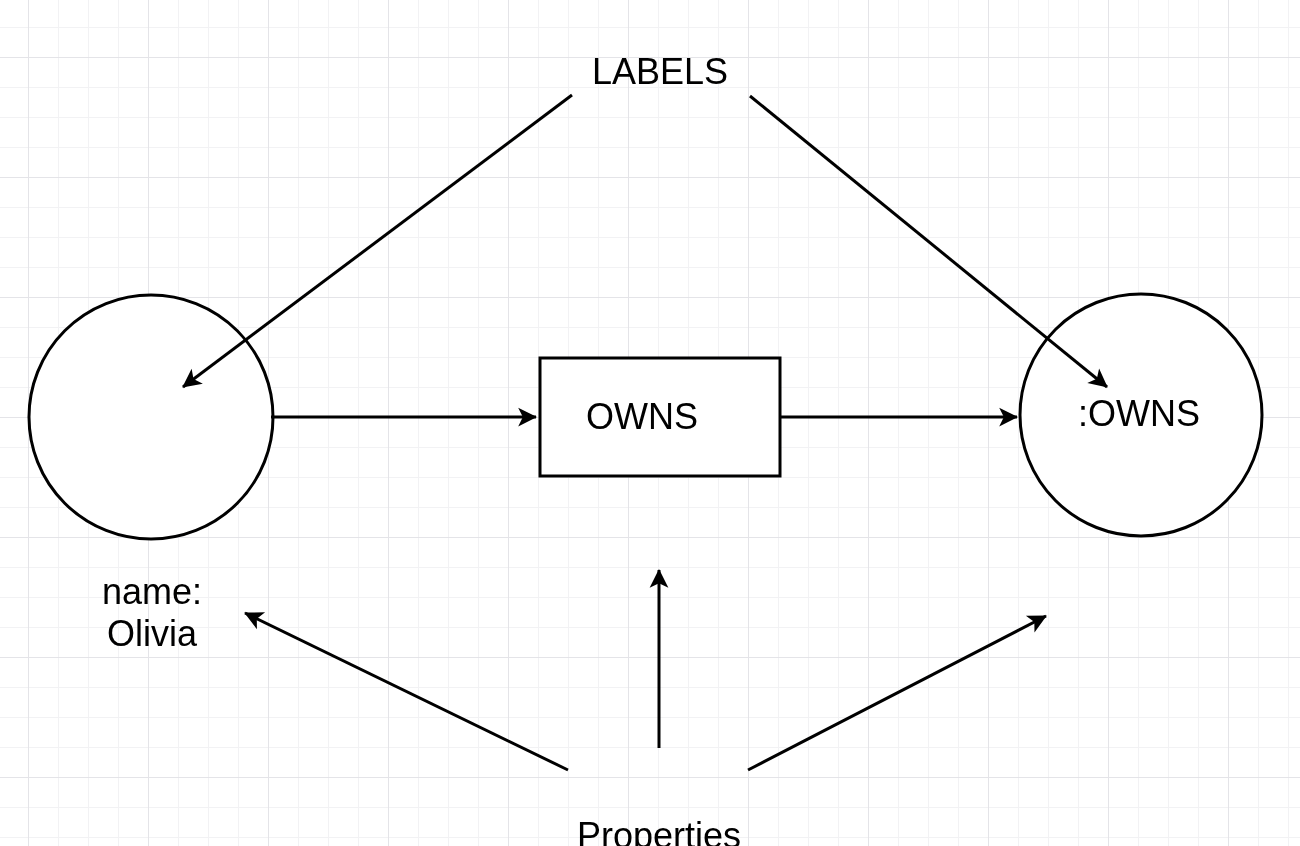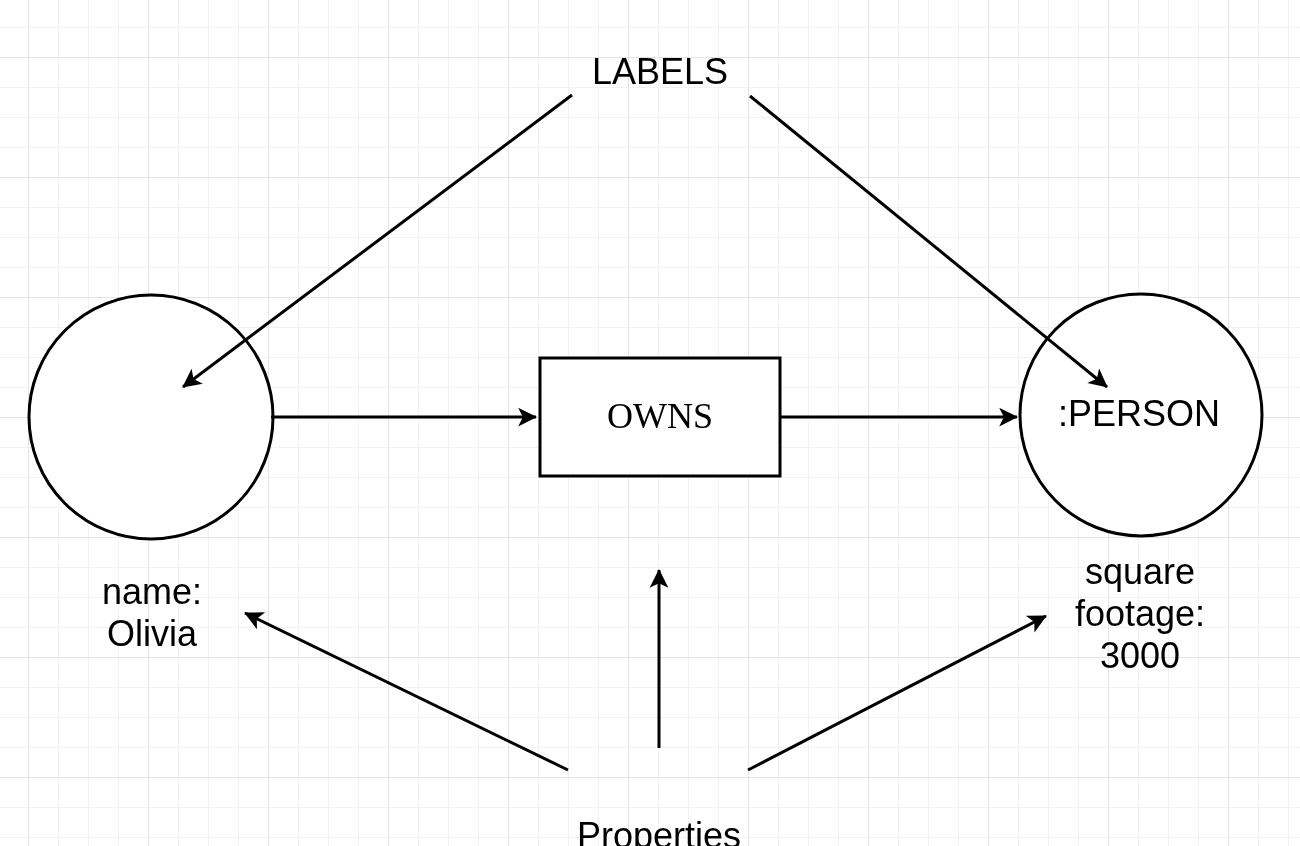--- a/index.html
+++ b/index.html
@@ -34,21 +34,21 @@
     position: absolute;
     transform: translate(-50%, -50%);
     font-size: 36px;
     line-height: 1.16;
     color: #000000;
     text-align: center;
     white-space: pre-line;
   }
   .labels-title    { left: 660px;  top: 72px;  }
   .person-label    { left: 151px;  top: 414px; }
-  .owns-label      { left: 660px;  top: 417px; font-family: Liberation Serif, serif; }
+  .owns-label      { left: 642px;  top: 417px; }
   .asset-label     { left: 1139px; top: 414px; }
   .since-prop      { left: 660px;  top: 526px; }
   .name-prop       { left: 152px;  top: 613px; }
   .sqft-prop       { left: 1140px; top: 614px; }
   .properties-title{ left: 659px;  top: 804px; margin-top: 32px; }
 </style>
 </head>
 <body>
 
 <div class="canvas">
@@ -73,25 +73,22 @@
     <line x1="568" y1="770" x2="245" y2="613" stroke="#000000" stroke-width="3" marker-end="url(#arrowhead)"></line>
     <line x1="659" y1="748" x2="659" y2="570" stroke="#000000" stroke-width="3" marker-end="url(#arrowhead)"></line>
     <line x1="748" y1="770" x2="1046" y2="616" stroke="#000000" stroke-width="3" marker-end="url(#arrowhead)"></line>
   </svg>
 
   <div class="txt labels-title">LABELS</div>
 
 
   <div class="txt owns-label">OWNS</div>
 
-  <div class="txt asset-label">:PERSON</div>
+  <div class="txt asset-label">:OWNS</div>
 
 
   <div class="txt name-prop">name:
 Olivia</div>
 
-  <div class="txt sqft-prop">square
-footage:
-3000</div>
 
   <div class="txt properties-title">Properties</div>
 
 </div>
 
 </body></html>

